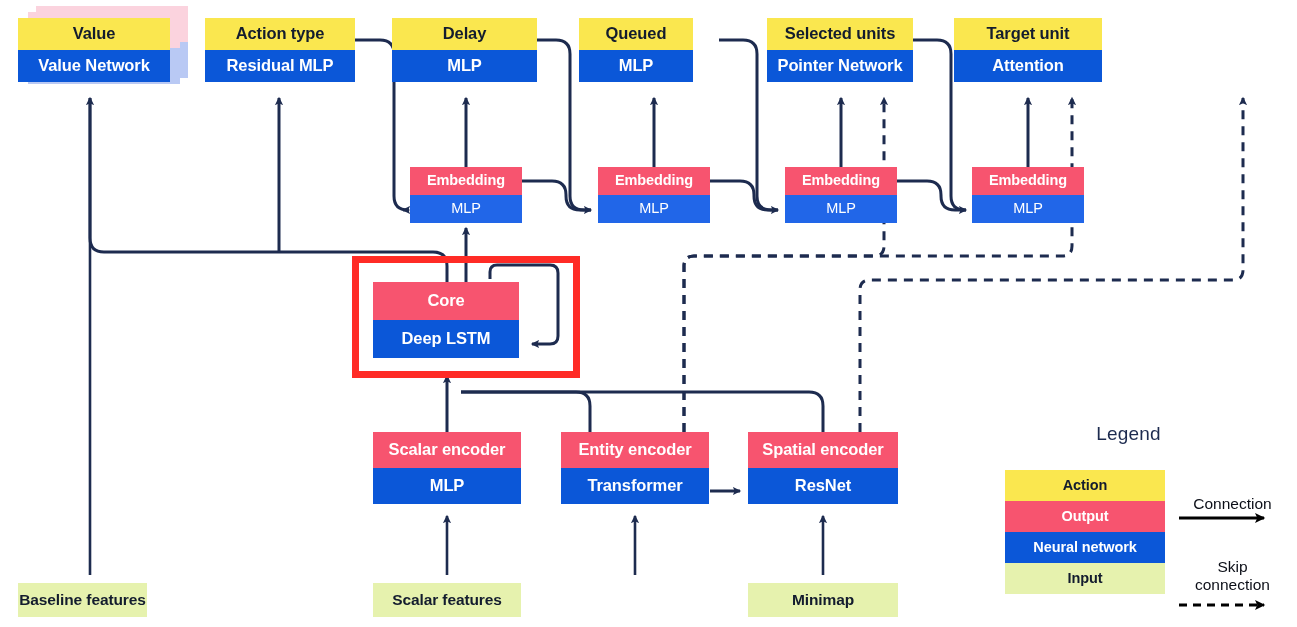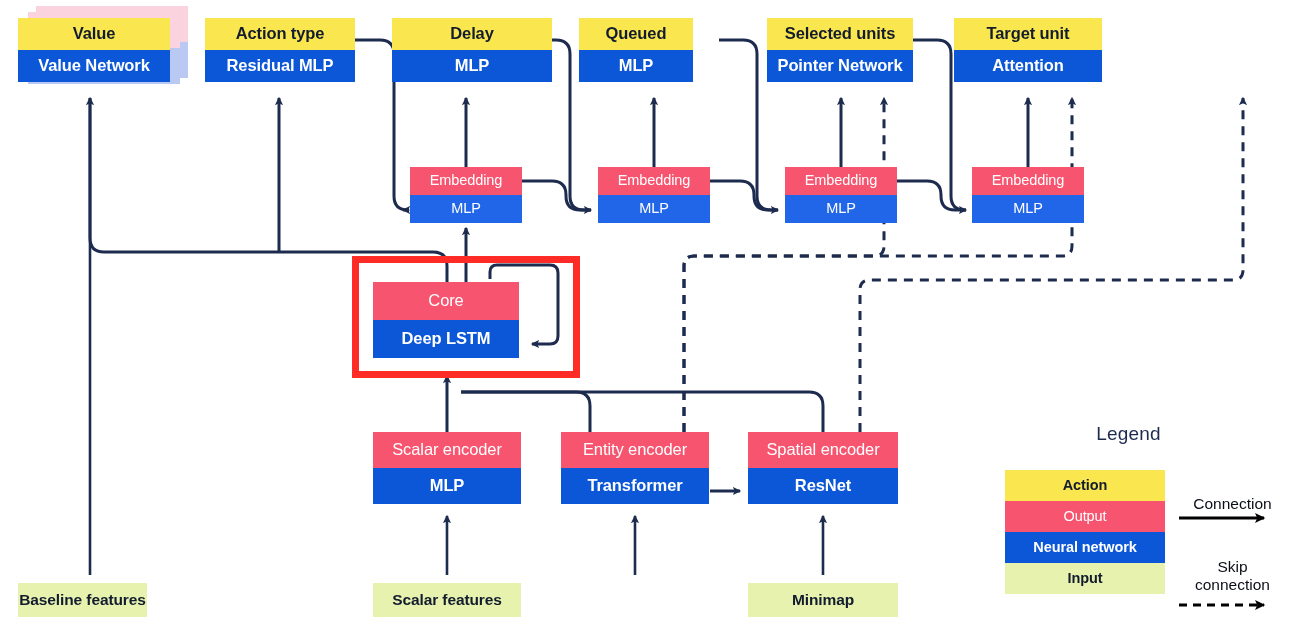--- a/index.html
+++ b/index.html
@@ -46,21 +46,21 @@
     letter-spacing: -0.1px;
   }
   .band-action {
     background: #FAE74F;
     color: #131C2E;
     font-weight: 700;
   }
   .band-output {
     background: #F7546F;
     color: #ffffff;
-    font-weight: 400;
+    font-weight: 700;
   }
   .band-nn {
     background: #0B57D8;
     color: #ffffff;
     font-weight: 700;
   }
   .band-nn-soft {
     background: #2166E8;
     color: #ffffff;
     font-weight: 400;
@@ -216,21 +216,21 @@
   <div class="node head" style="left:18px; top:18px; width:152px;">
     <div class="band band-action">Value</div>
     <div class="band band-nn">Value Network</div>
   </div>
 
   <div class="node head" style="left:205px; top:18px; width:150px;">
     <div class="band band-action">Action type</div>
     <div class="band band-nn">Residual MLP</div>
   </div>
 
-  <div class="node head" style="left:392px; top:18px; width:160px;">
+  <div class="node head" style="left:392px; top:18px; width:145px;">
     <div class="band band-action">Delay</div>
     <div class="band band-nn">MLP</div>
   </div>
 
   <div class="node head" style="left:579px; top:18px; width:114px;">
     <div class="band band-action">Queued</div>
     <div class="band band-nn">MLP</div>
   </div>
 
   <div class="node head" style="left:767px; top:18px; width:146px;">

